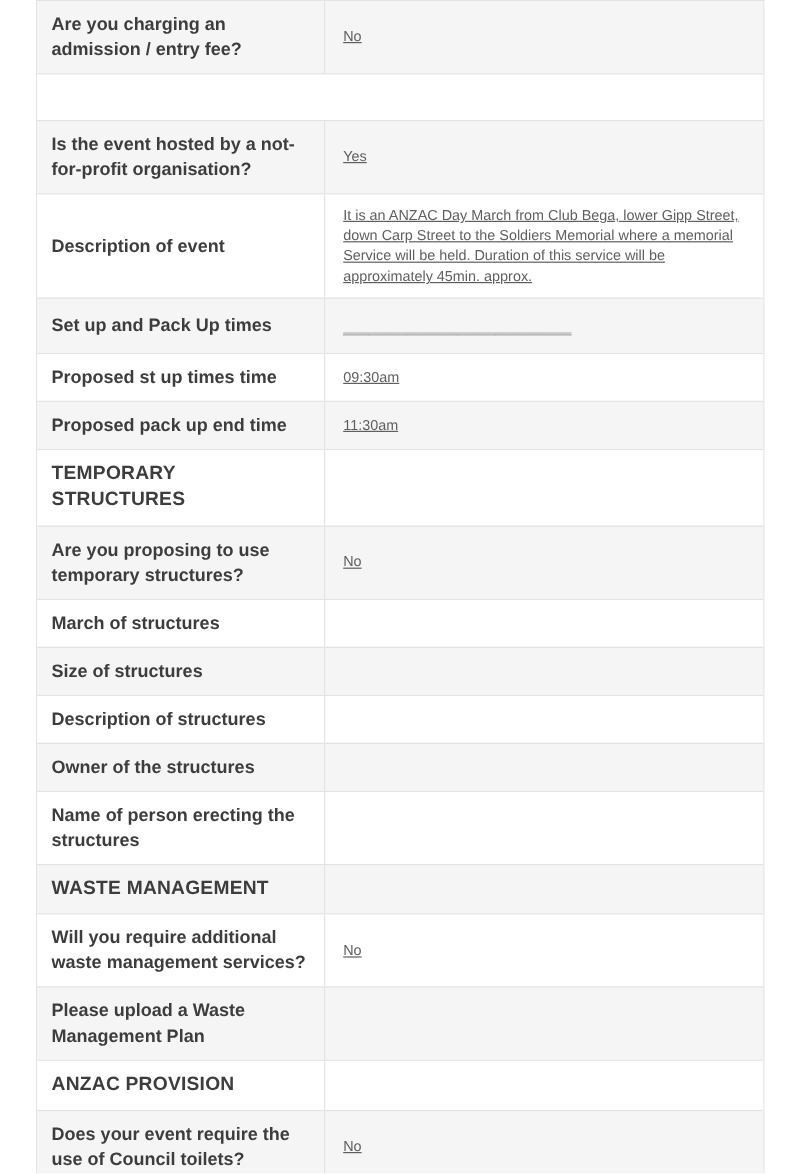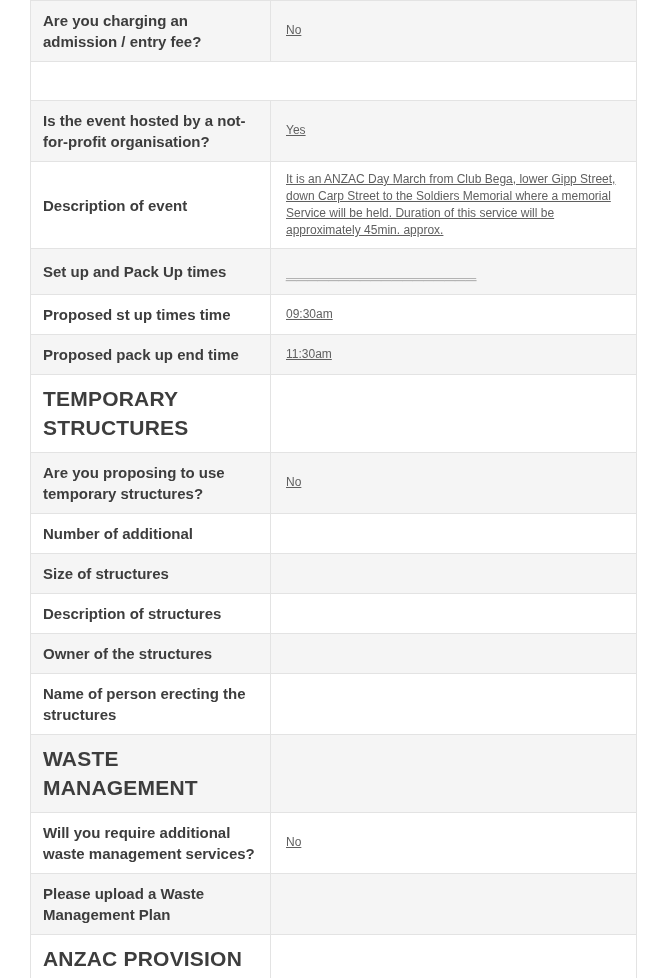--- a/index.html
+++ b/index.html
@@ -47,21 +47,21 @@
     width: 240px;
     flex: 0 0 240px;
     padding: 9px 14px 9px 12px;
     border-right: 1px solid var(--border);
     color: var(--label-color);
     font-size: 15px;
     font-weight: bold;
     line-height: 1.4;
   }
   .row.section .cell.label {
-    font-size: 21px;
+    font-size: 16px;
     letter-spacing: 0.2px;
   }
   .cell.value {
     flex: 1 1 auto;
     padding: 9px 20px 9px 15px;
     color: var(--value-color);
     font-size: 12px;
     line-height: 1.42;
     text-decoration: underline;
   }
@@ -105,21 +105,21 @@
       </div>
       <div class="row plain section">
         <div class="cell label">TEMPORARY STRUCTURES</div>
         <div class="cell value"></div>
       </div>
       <div class="row shaded">
         <div class="cell label">Are you proposing to use temporary structures?</div>
         <div class="cell value">No</div>
       </div>
       <div class="row plain">
-        <div class="cell label">Number of additional</div>
+        <div class="cell label">March of structures</div>
         <div class="cell value"></div>
       </div>
       <div class="row shaded">
         <div class="cell label">Size of structures</div>
         <div class="cell value"></div>
       </div>
       <div class="row plain">
         <div class="cell label">Description of structures</div>
         <div class="cell value"></div>
       </div>

